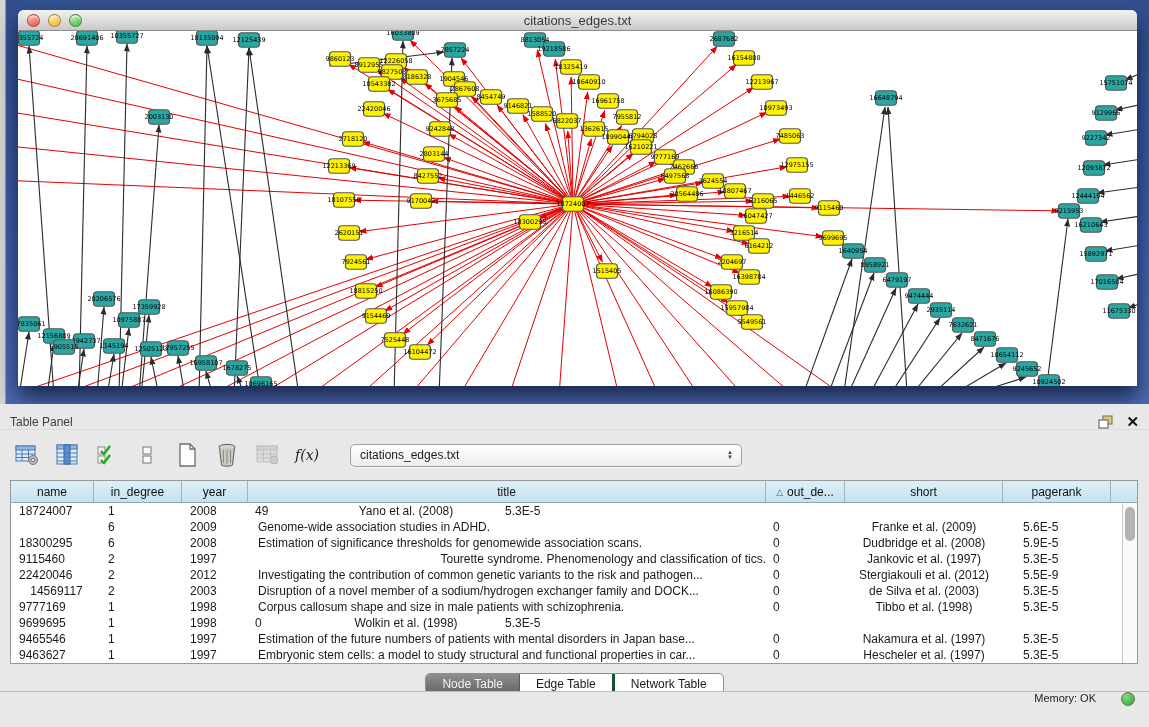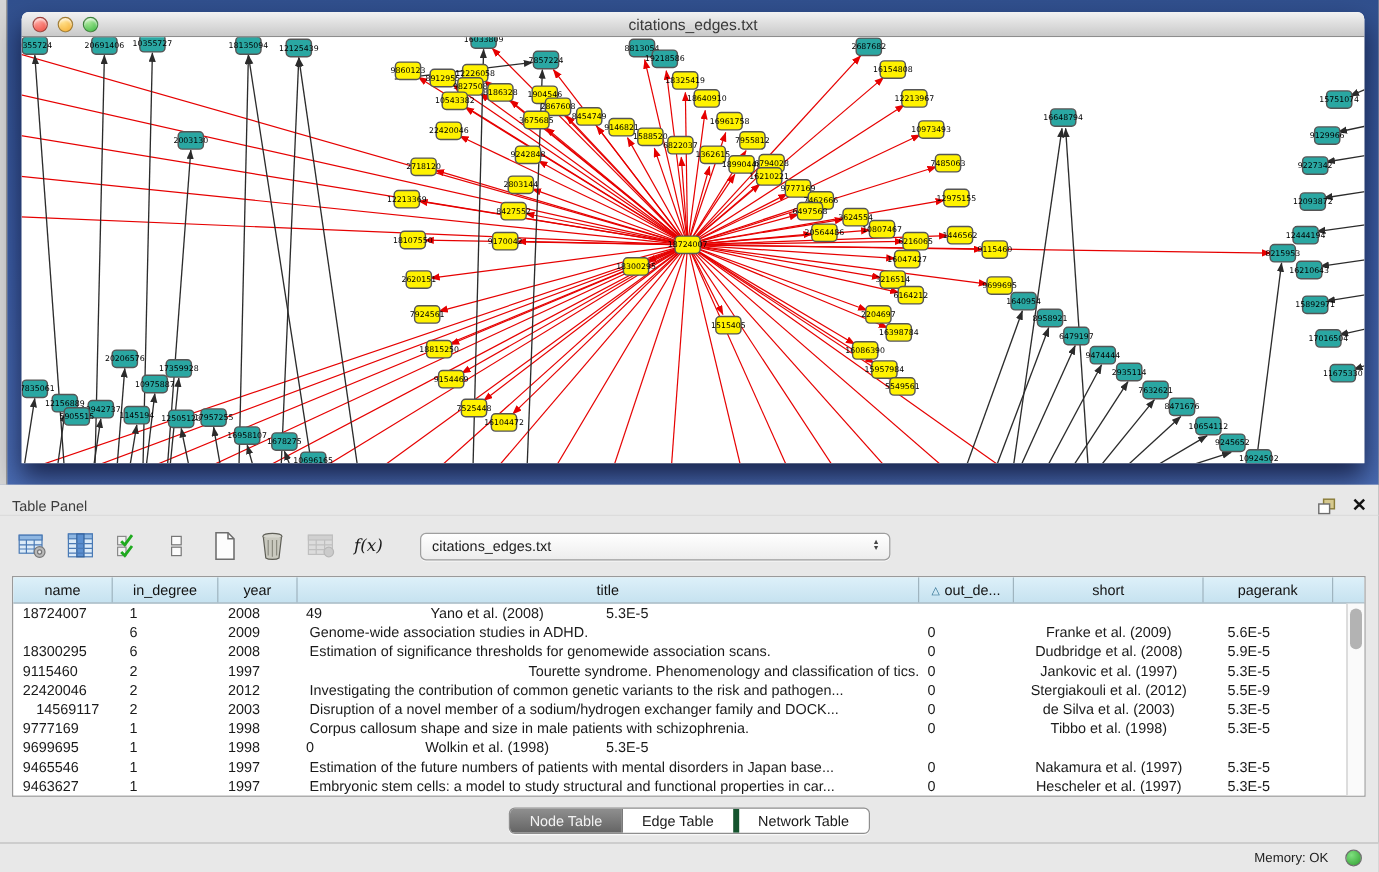--- a/index.html
+++ b/index.html
@@ -50,27 +50,27 @@
       border-right:1px solid #9fb4bf;overflow:hidden;white-space:nowrap;}
   .sort-tri{font-size:9px;color:#2a6d8f;margin-right:4px;}
   .trow{display:flex;height:16px;}
   .td{font-size:12px;color:#1a1a1a;white-space:nowrap;overflow:hidden;line-height:16px;}
   .scrolltrack{position:absolute;right:0;top:22px;bottom:0;width:15px;background:#fafafa;border-left:1px solid #c9c9c9;}
   .scrollthumb{position:absolute;top:4px;left:2px;width:10px;height:34px;background:#b3b3b3;border-radius:6px;}
   
   .tabsrow{display:flex;justify-content:center;margin-top:9px;}
   .segctl{display:flex;border:1px solid #8e8e8e;border-radius:5px;overflow:hidden;background:#fff;
           box-shadow:0 1px 0 rgba(255,255,255,.7);text-align:right;}
-  .seg{font-size:12px;padding:3px 16px;color:#1a1a1a;border-right:5px solid #14532d;}
+  .seg{font-size:12px;padding:3px 16px;color:#1a1a1a;border-right:3px solid #14532d;}
   .seg:last-child{border-right:none;}
   .seg.sel{background:linear-gradient(#8f8f8f,#646464);color:#f2f2f2;border-right:1px solid #5a5a5a;}
   
-  .statusbar{position:absolute;bottom:0;left:0;width:1149px;height:25px;background:#e8e8e8;
-             border-top:1px solid #bcbcbc;display:flex;align-items:center;justify-content:flex-end;
-             padding-right:14px;gap:14px;}
+  .statusbar{position:absolute;bottom:0;left:0;width:1149px;height:36px;background:#e8e8e8;
+             border-top:1px solid #bcbcbc;display:flex;align-items:flex-start;justify-content:flex-end;
+             padding-right:14px;gap:25px;}
   .mem-label{font-size:11px;color:#222;}
   .mem-dot{width:14px;height:14px;border-radius:50%;border:1px solid #6f6f6f;
            background:radial-gradient(circle at 35% 30%,#7fe07f,#2f9e2f);}
 </style>
 </head>
 <body>
 
 <div class="root">
 
   <div class="top-area">

